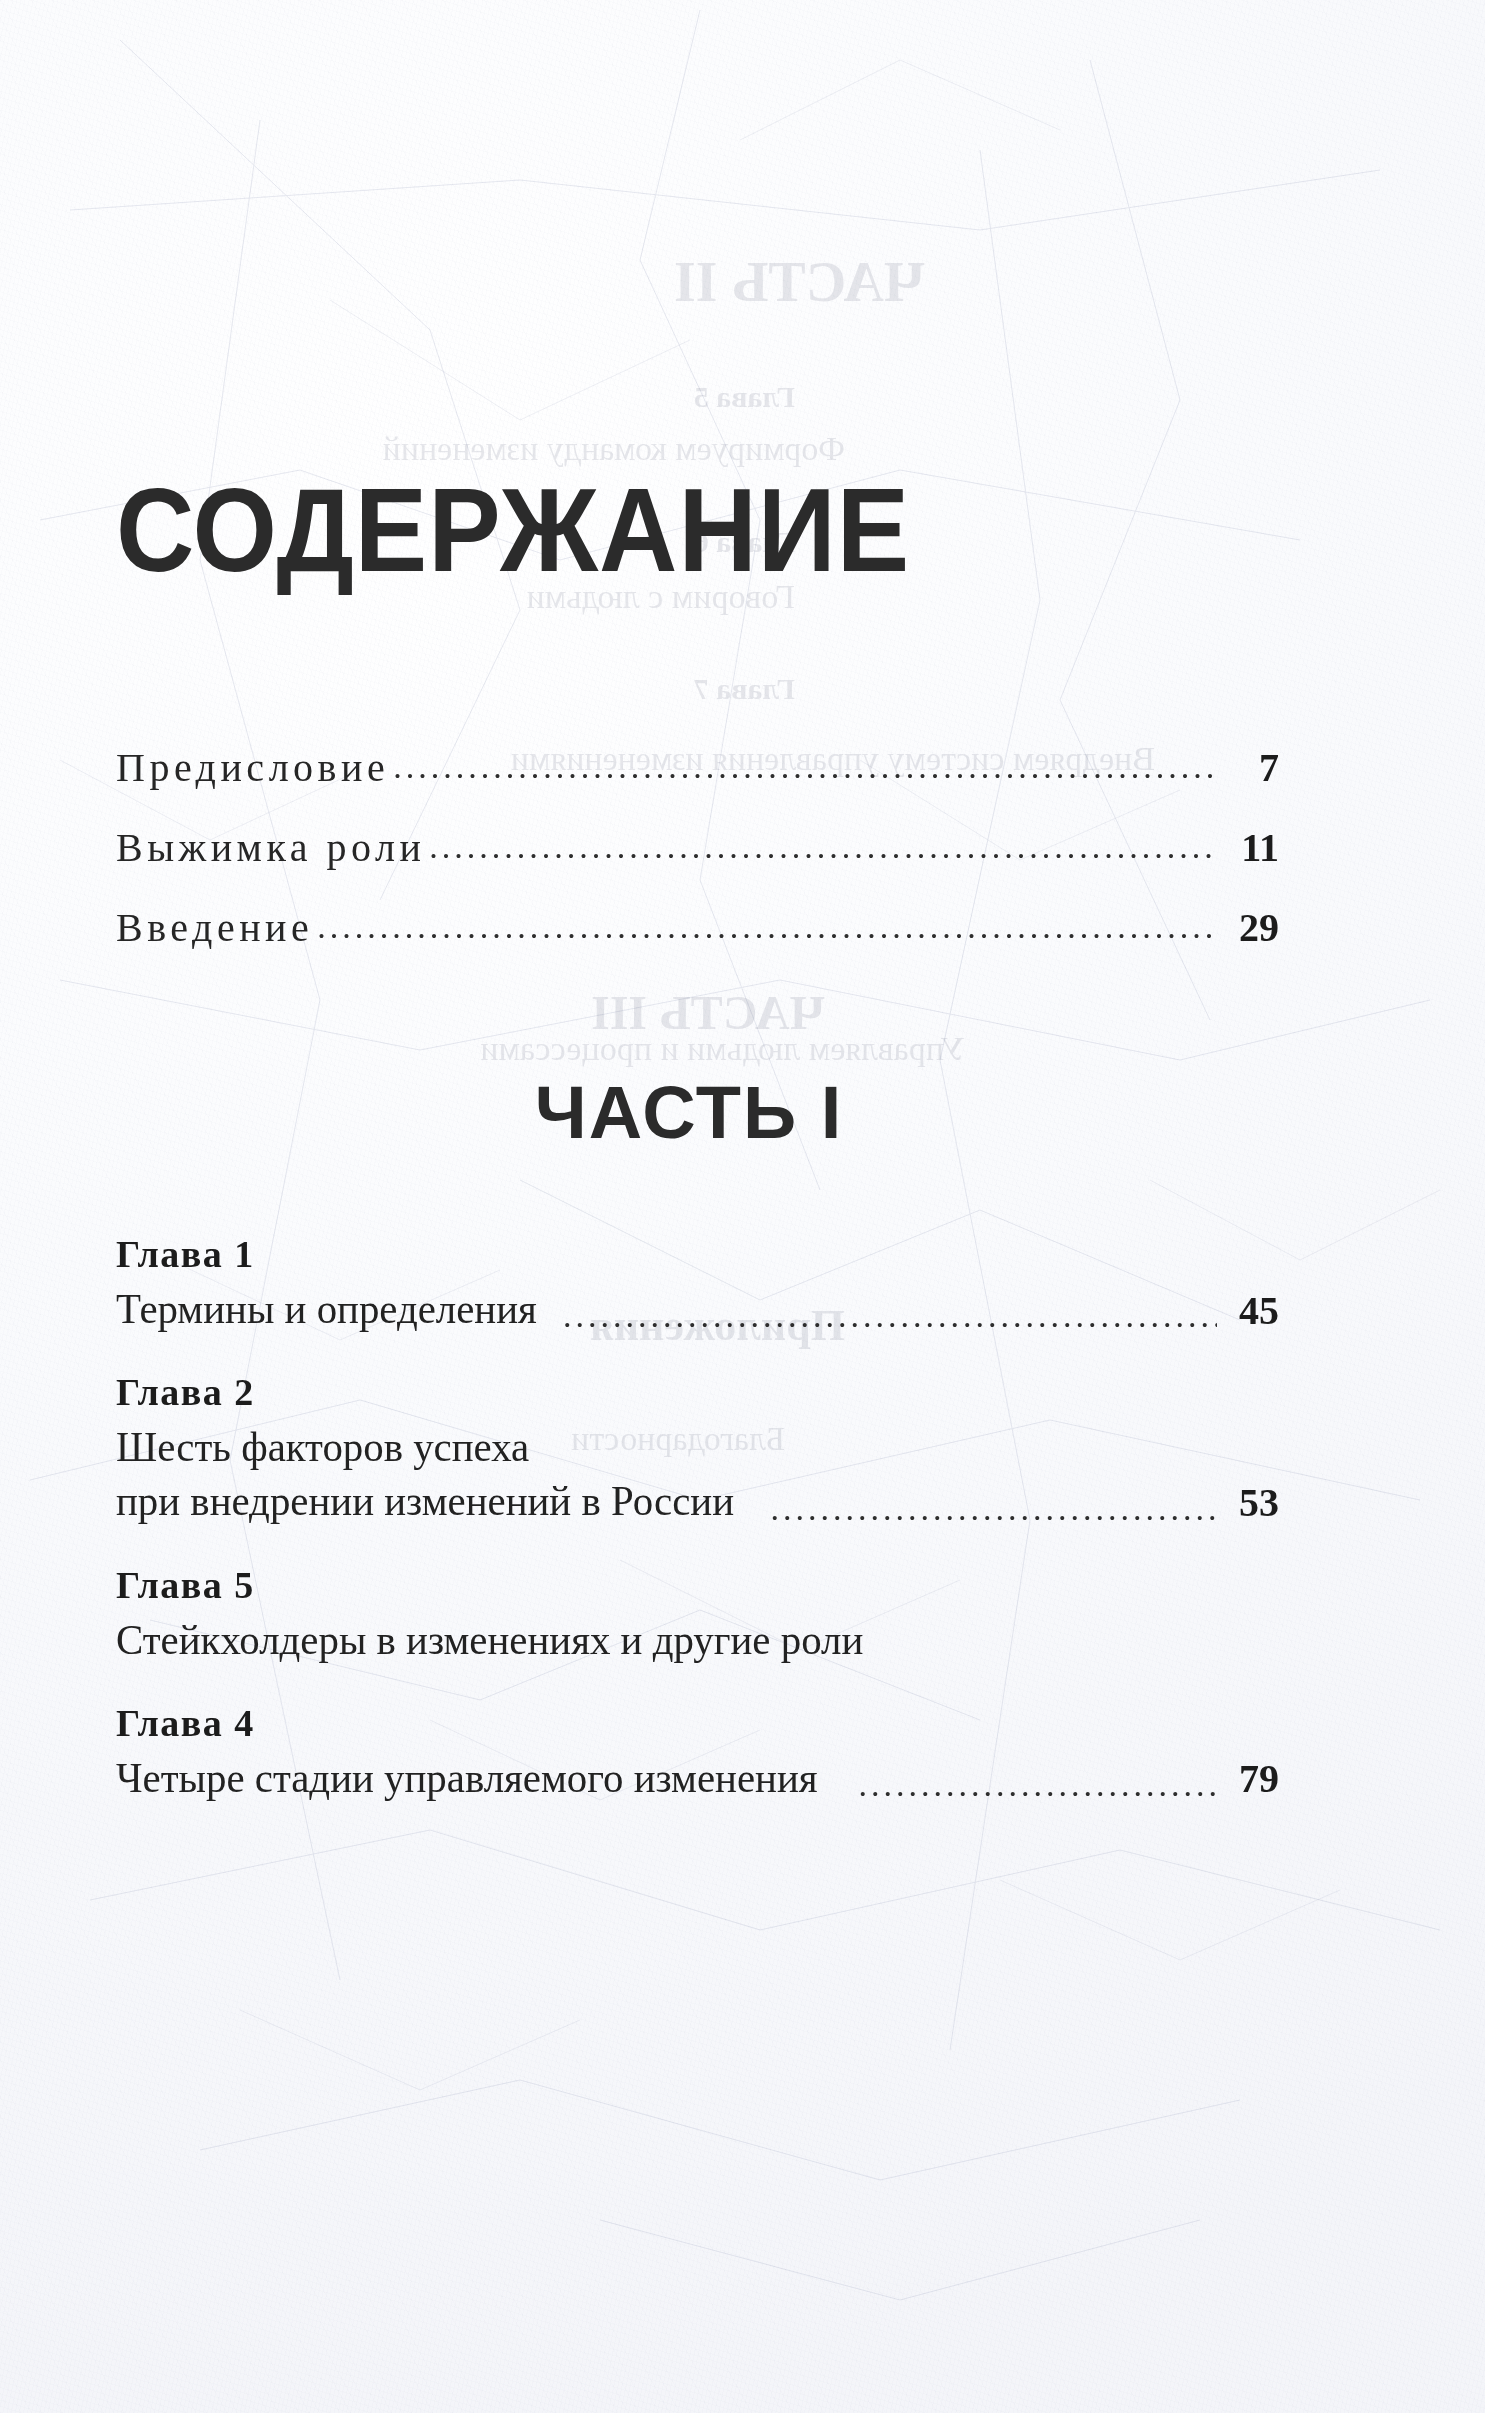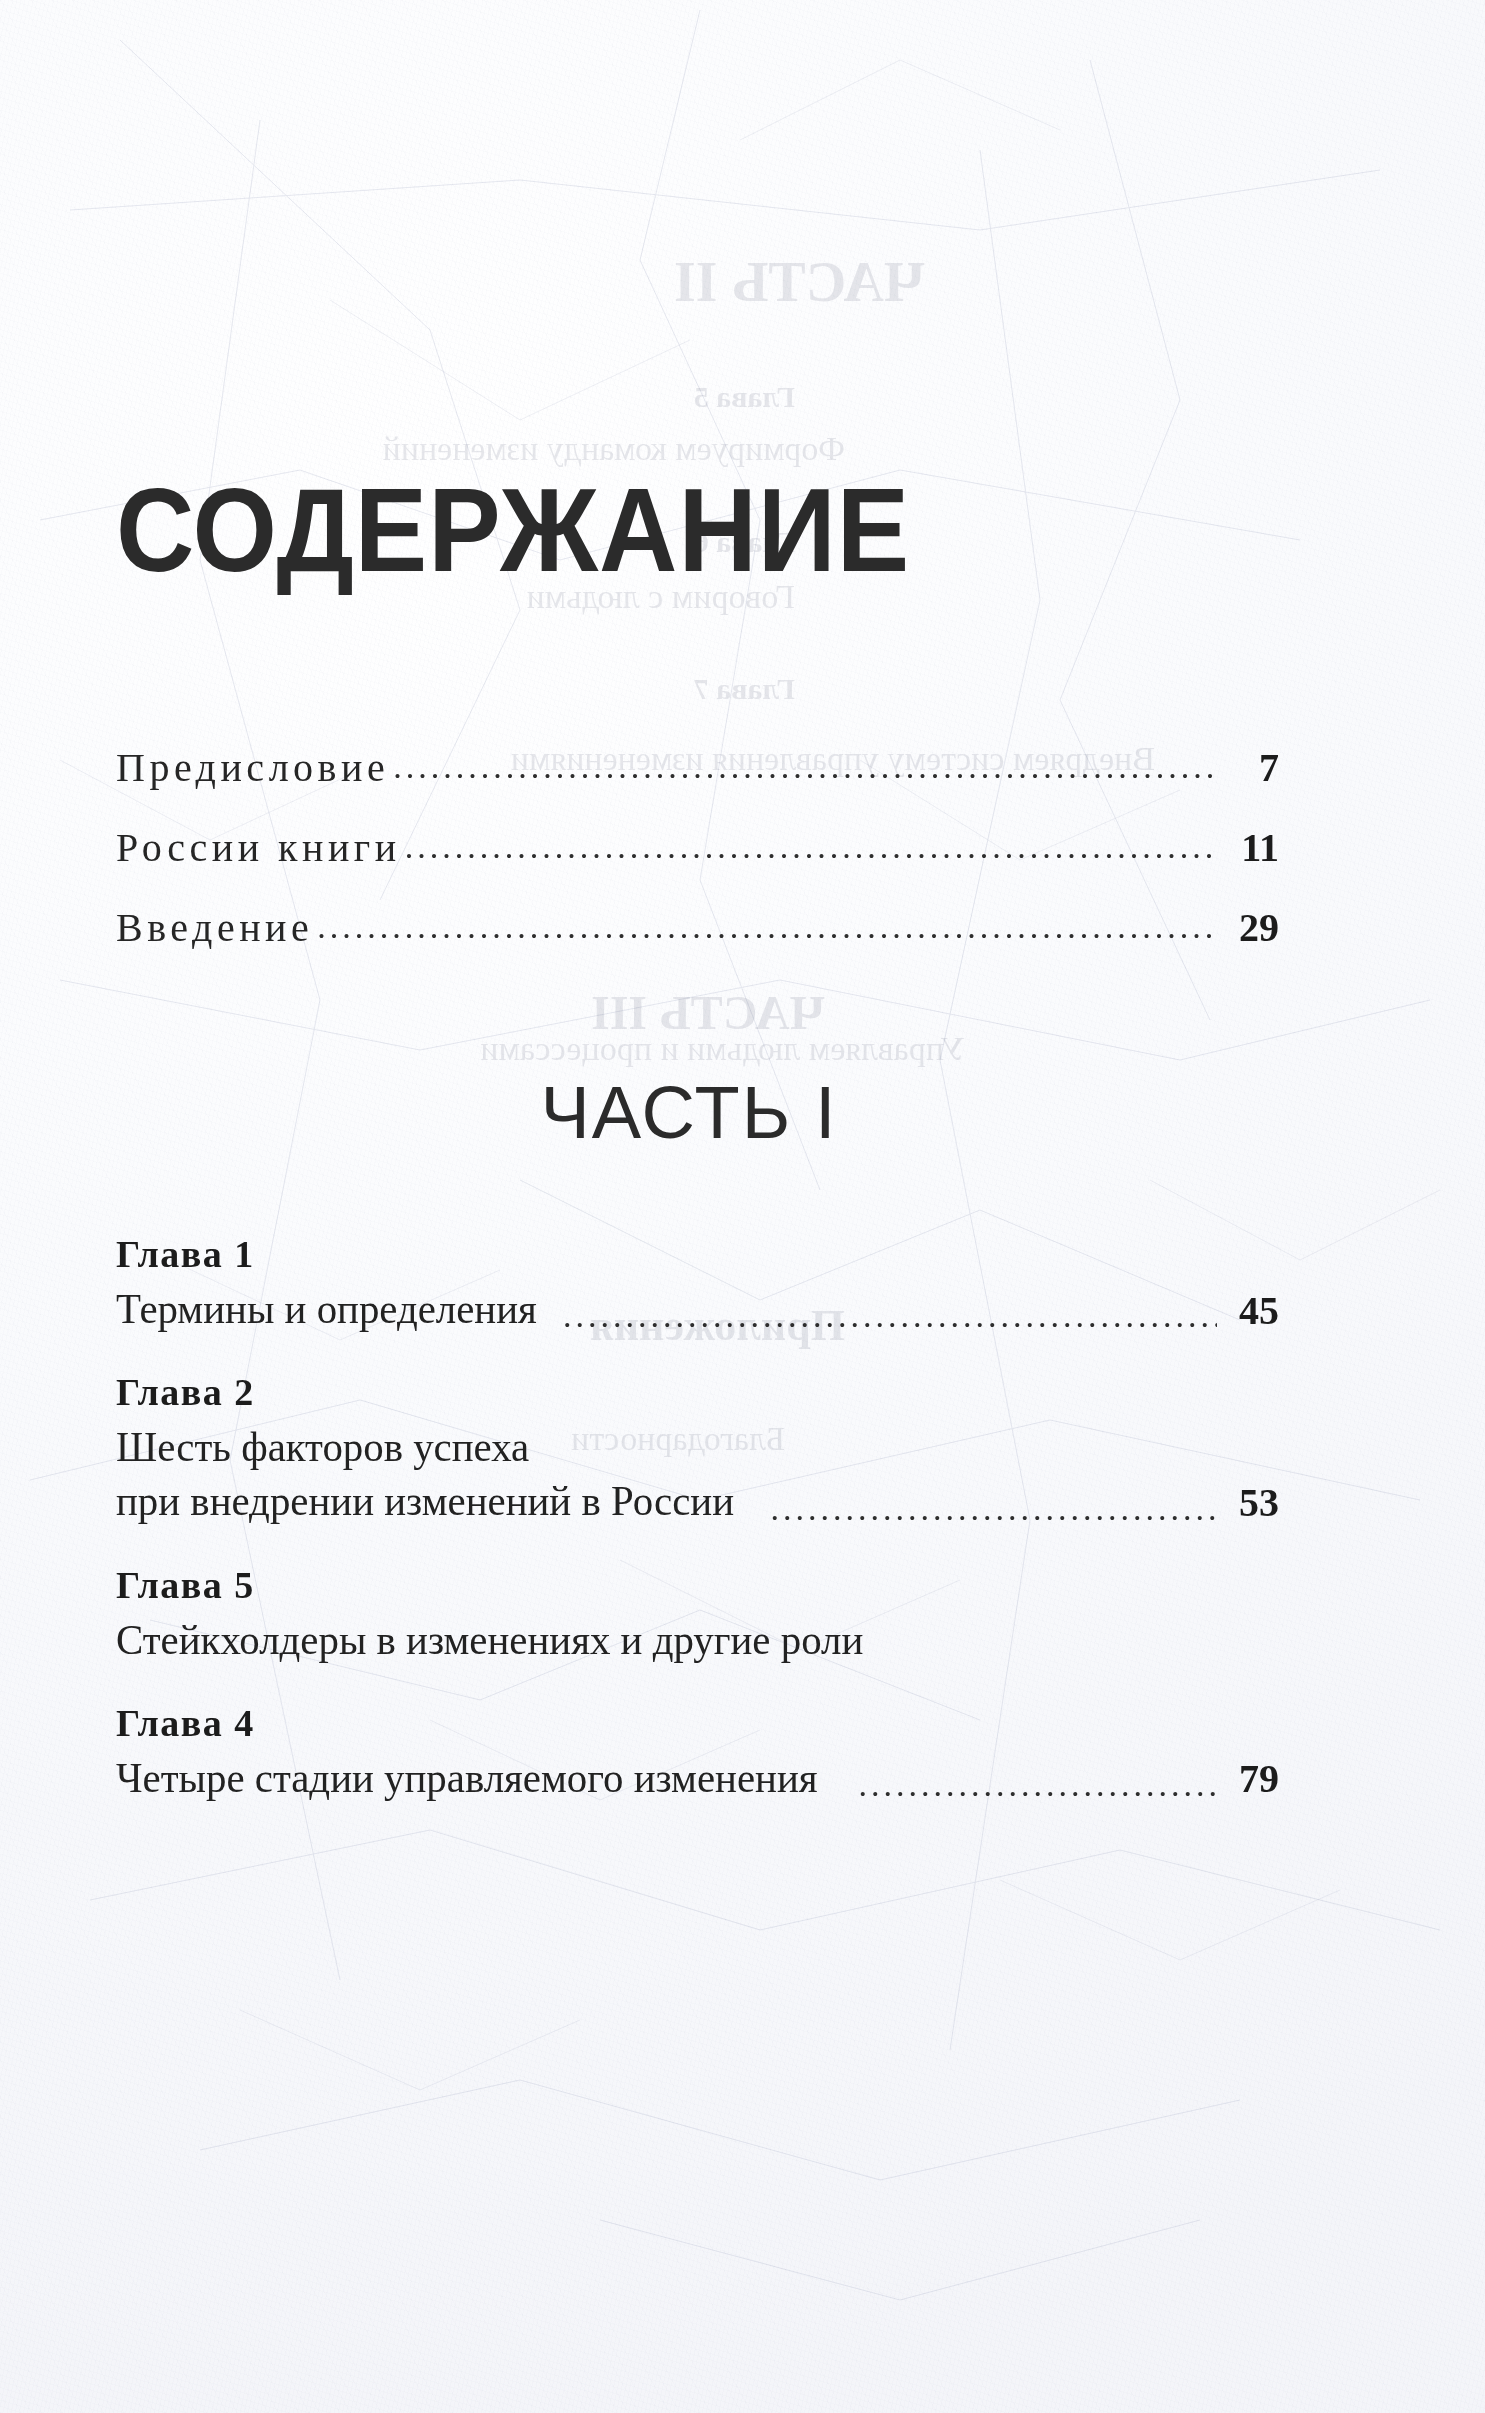--- a/index.html
+++ b/index.html
@@ -139,21 +139,21 @@
   }
 
   
   .part-heading {
     position: absolute;
     left: 0;
     top: 1070px;
     width: 1310px;
     text-align: center;
     font-family: "Liberation Sans", "DejaVu Sans", sans-serif;
-    font-weight: 400;
+    font-weight: 700;
     font-size: 74px;
     letter-spacing: 2px;
     color: #2b2b2b;
   }
 
   
   .chapters {
     position: absolute;
     left: 82px;
     top: 1232px;
@@ -251,21 +251,21 @@
 
     <div class="frontmatter">
 
       <div class="fm-row">
         <span class="fm-label">Предисловие</span>
         <span class="leader"></span>
         <span class="page-num">7</span>
       </div>
 
       <div class="fm-row">
-        <span class="fm-label">России книги</span>
+        <span class="fm-label">Выжимка роли</span>
         <span class="leader"></span>
         <span class="page-num">11</span>
       </div>
 
       <div class="fm-row">
         <span class="fm-label">Введение</span>
         <span class="leader"></span>
         <span class="page-num">29</span>
       </div>
 

